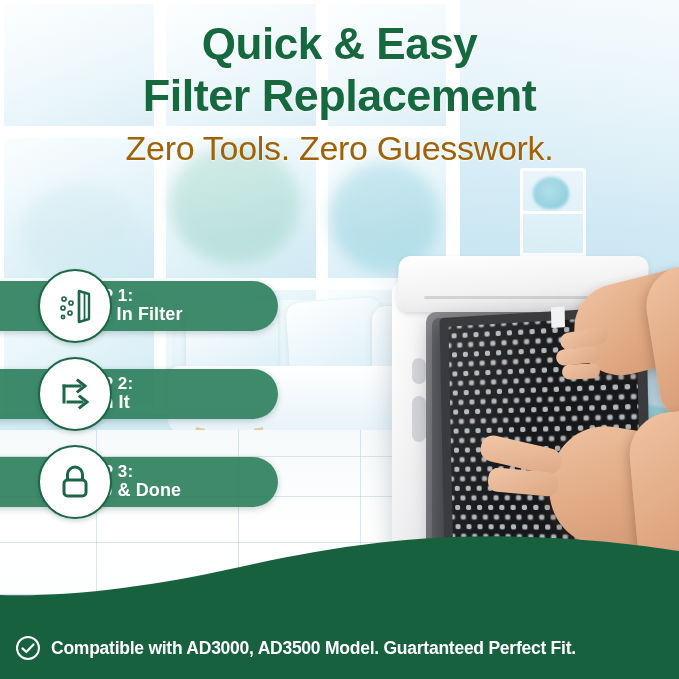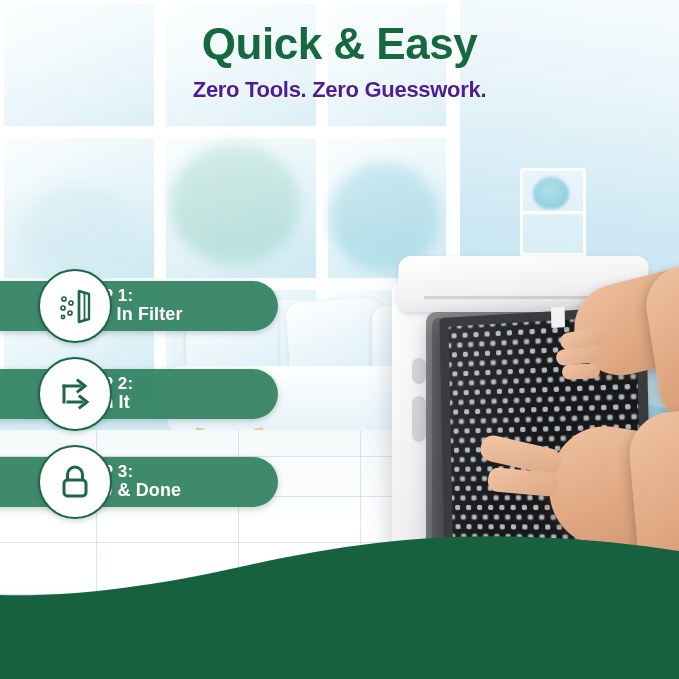--- a/index.html
+++ b/index.html
@@ -92,21 +92,21 @@
   .thumb{position:absolute;border-radius:12px;background:linear-gradient(160deg,#f2c7a8,#dda885);}
 
   
   .wave{position:absolute;left:0;bottom:0;width:679px;height:150px;}
 
   
   .headline{position:absolute;left:0;top:22px;width:679px;text-align:center;}
   .h-line{font-weight:bold;letter-spacing:-.5px;line-height:1.0;}
   .h1{font-size:44px;color:#16683f;text-shadow:0 1px 2px rgba(255,255,255,.85);}
   .h2{font-size:45px;color:#16683f;margin-top:7px;text-shadow:0 1px 2px rgba(255,255,255,.85);}
-  .h3{font-size:22px;color:#4c1d95;margin-top:11px;font-weight:bold;letter-spacing:-.3px;
+  .h3{font-size:34px;color:#a16207;margin-top:11px;font-weight:normal;letter-spacing:-.3px;
       text-shadow:0 1px 2px rgba(255,255,255,.8);}
 
   
   .steps-title{position:absolute;left:18px;top:224px;font-size:28px;font-weight:bold;color:#201f21;
       text-shadow:0 1px 2px rgba(255,255,255,.85);}
 
   .badge{position:absolute;left:-26px;height:50px;width:304px;
       background:rgba(38,122,88,.88);border-radius:25px;
       display:flex;align-items:center;box-shadow:0 2px 6px rgba(30,70,55,.25);}
   .badge.b1{top:281px;}
@@ -227,20 +227,21 @@
     <div class="finger" style="left:104px;top:218px;width:70px;height:24px;transform:rotate(5deg);"></div>
     <div class="hand" style="left:250px;top:160px;width:84px;height:182px;border-radius:42px 26px 14px 30px;transform:rotate(-5deg);"></div>
   </div>
 
   <svg class="wave" viewBox="0 0 679 150" preserveAspectRatio="none">
     <path d="M0,66 C70,68 150,58 240,38 C330,18 420,4 530,8 C590,10 640,16 679,22 L679,150 L0,150 Z" fill="#17613f"></path>
   </svg>
 
   <div class="headline">
     <div class="h-line h1">Quick &amp; Easy</div>
+    <div class="h-line h2">Filter Replacement</div>
     <div class="h3">Zero Tools. Zero Guesswork.</div>
   </div>
 
 
   <div class="badge b1">
     <div class="badge-text">
       <div class="badge-kicker">STEP 1:</div>
       <div class="badge-label">Slide In Filter</div>
     </div>
   </div>
@@ -287,14 +288,23 @@
   </div>
   <div class="step-icon i3">
     <svg width="42" height="42" viewBox="0 0 42 42">
       <g fill="none" stroke="#1d6647" stroke-width="3" stroke-linejoin="round">
         <path d="M13.5,19 L13.5,13.5 A7.5,7.5 0 0 1 28.5,13.5 L28.5,19"></path>
         <rect x="10" y="19" width="22" height="16" rx="3.5"></rect>
       </g>
     </svg>
   </div>
 
+  <div class="footbar">
+    <span class="foot-check">
+      <svg width="26" height="26" viewBox="0 0 26 26">
+        <circle cx="13" cy="13" r="11" fill="none" stroke="#ffffff" stroke-width="2"></circle>
+        <path d="M7.5,13.4 L11.3,17 L18.5,9.4" fill="none" stroke="#ffffff" stroke-width="2.2" stroke-linecap="round" stroke-linejoin="round"></path>
+      </svg>
+    </span>
+    <span class="foot-text">Compatible with AD3000, AD3500 Model. Guartanteed Perfect Fit.</span>
+  </div>
 
 </div>
 
 </body></html>

